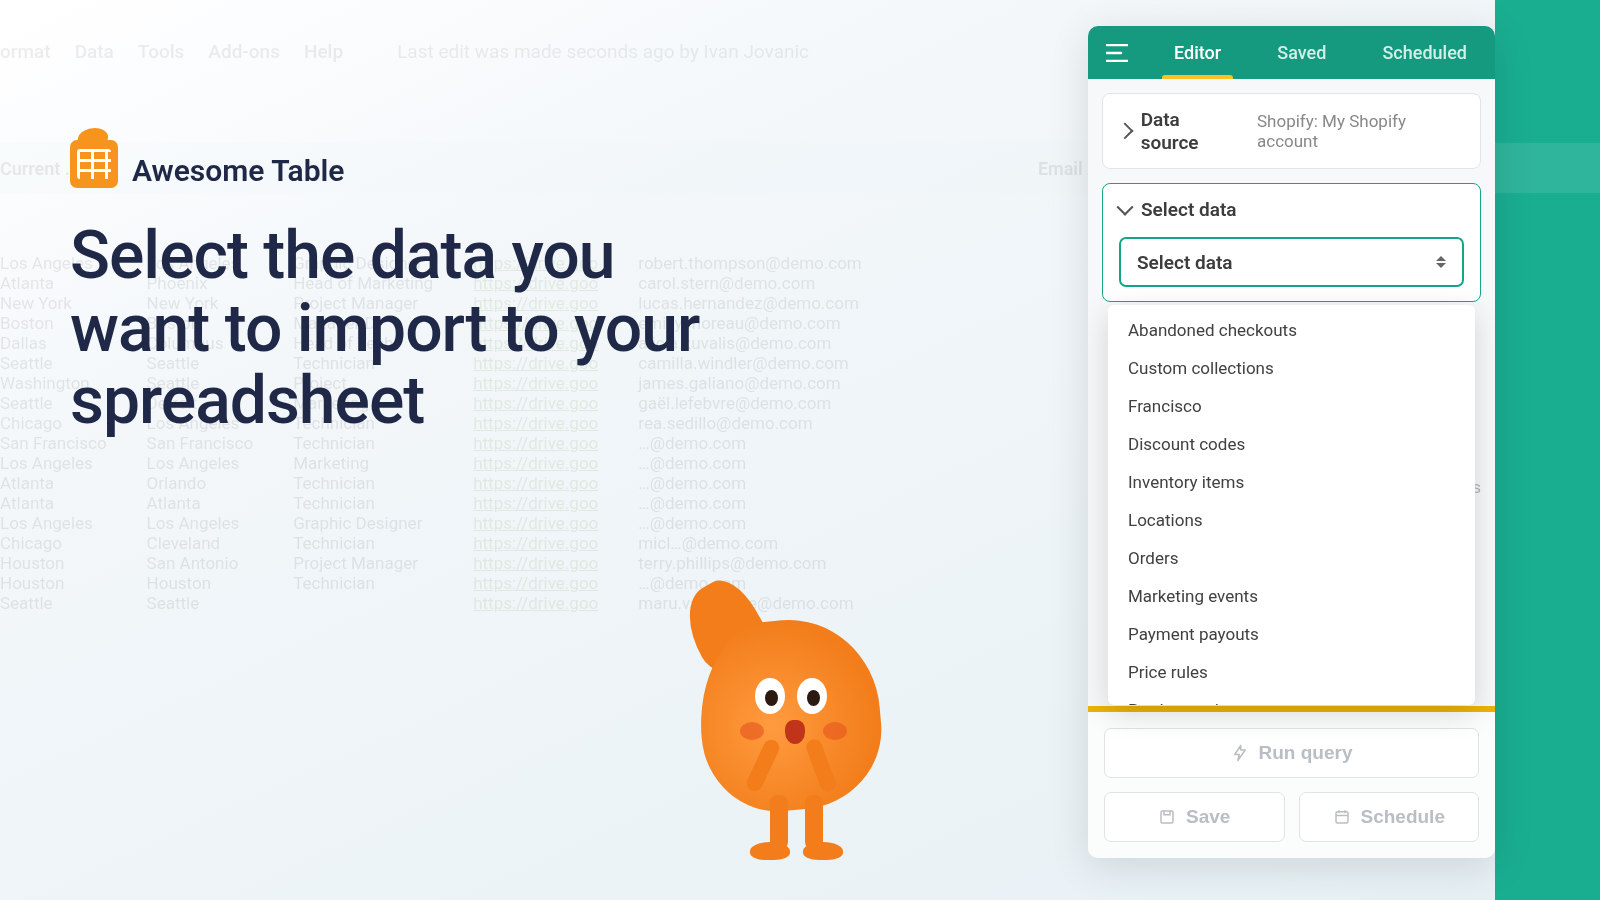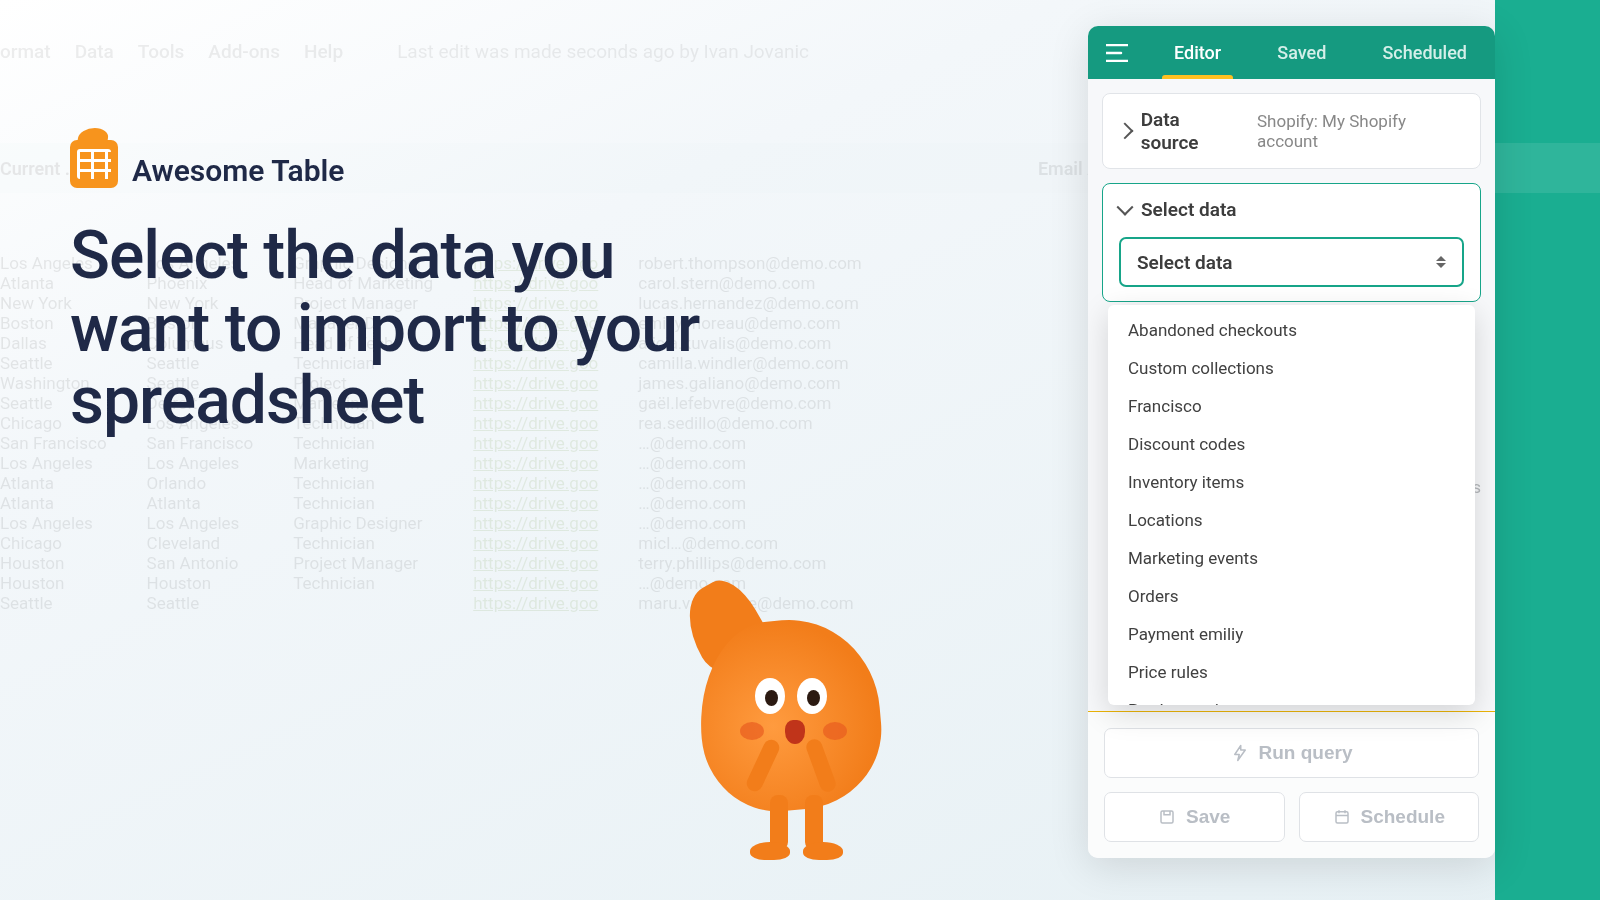--- a/index.html
+++ b/index.html
@@ -68,21 +68,21 @@
   .sort-icn span { width: 0; height: 0; border-left: 5px solid transparent; border-right: 5px solid transparent; }
   .sort-icn .up { border-bottom: 5px solid #666; }
   .sort-icn .dn { border-top: 5px solid #666; }
 
   .dropdown { position: absolute; top: 226px; left: 20px; right: 20px; background: white; border-radius: 6px; box-shadow: 0 8px 30px rgba(0,0,0,0.15); padding: 6px 0; z-index: 5; max-height: 400px; overflow: hidden; }
   .dd-scroll { overflow-y: auto; max-height: 400px; }
   .dd-scroll::-webkit-scrollbar { width: 8px; }
   .dd-scroll::-webkit-scrollbar-thumb { background: #cfd3d8; border-radius: 4px; }
   .dd-item { padding: 9px 20px; font-size: 17px; color: #414141; cursor: pointer; }
 
-  .panel-foot { padding: 16px; background: #fbfcfc; border-top: 1px solid #eab308; display: flex; flex-direction: column; gap: 14px; margin-top: auto; }
+  .panel-foot { padding: 16px; background: #fbfcfc; border-top: 6px solid #eab308; display: flex; flex-direction: column; gap: 14px; margin-top: auto; }
   .btn { height: 50px; border: 1.5px solid #dfe2e6; border-radius: 7px; background: white; display: flex; align-items: center; justify-content: center; gap: 10px; font-size: 19px; font-weight: 600; color: #b9bec5; cursor: pointer; }
   .btn.wide { width: 100%; }
   .btn-row { display: flex; gap: 14px; }
   .btn-row .btn { flex: 1; }
   .icn16 { width: 18px; height: 18px; }
 
   .faded-card { position: absolute; top: 398px; right: 14px; font-size: 17px; color: #b5b8bc; }
 </style>
 </head>
 <body>
@@ -270,23 +270,23 @@
     </div>
 
     <div class="dropdown">
       <div class="dd-scroll" id="dd-list">
           <div class="dd-item">Abandoned checkouts</div>
           <div class="dd-item">Custom collections</div>
           <div class="dd-item">Francisco</div>
           <div class="dd-item">Discount codes</div>
           <div class="dd-item">Inventory items</div>
           <div class="dd-item">Locations</div>
+          <div class="dd-item">Orders</div>
           <div class="dd-item">Marketing events</div>
-          <div class="dd-item">Orders</div>
-          <div class="dd-item">Payment emiliy</div>
+          <div class="dd-item">Payment payouts</div>
           <div class="dd-item">Price rules</div>
           <div class="dd-item">Product variants</div>
         </div>
     </div>
 
     <span class="faded-card">gs</span>
   </div>
 
   <div class="panel-foot">
     <button class="btn wide">

